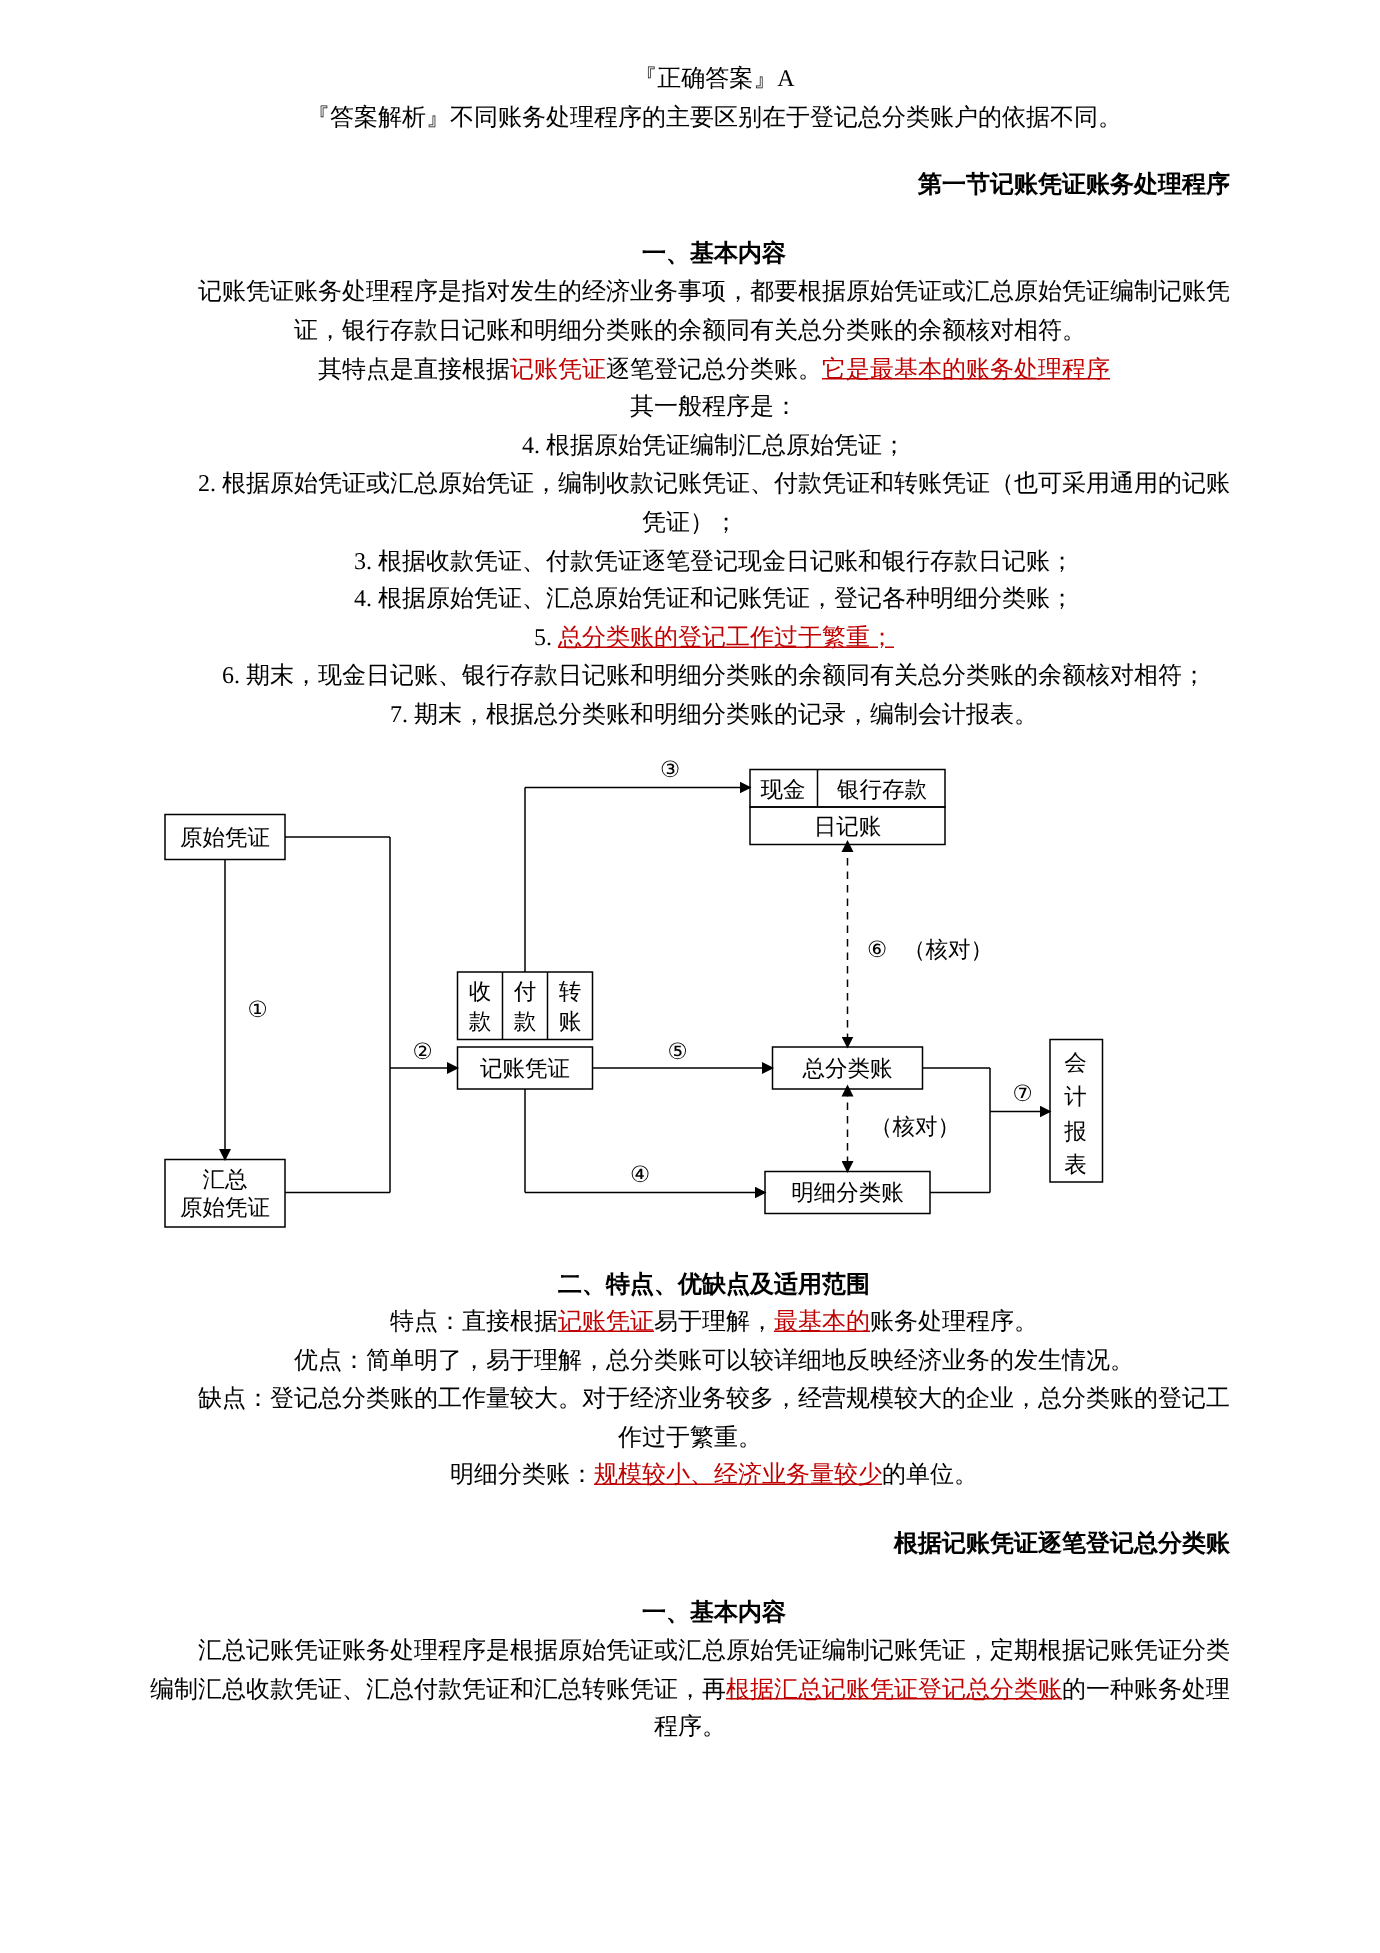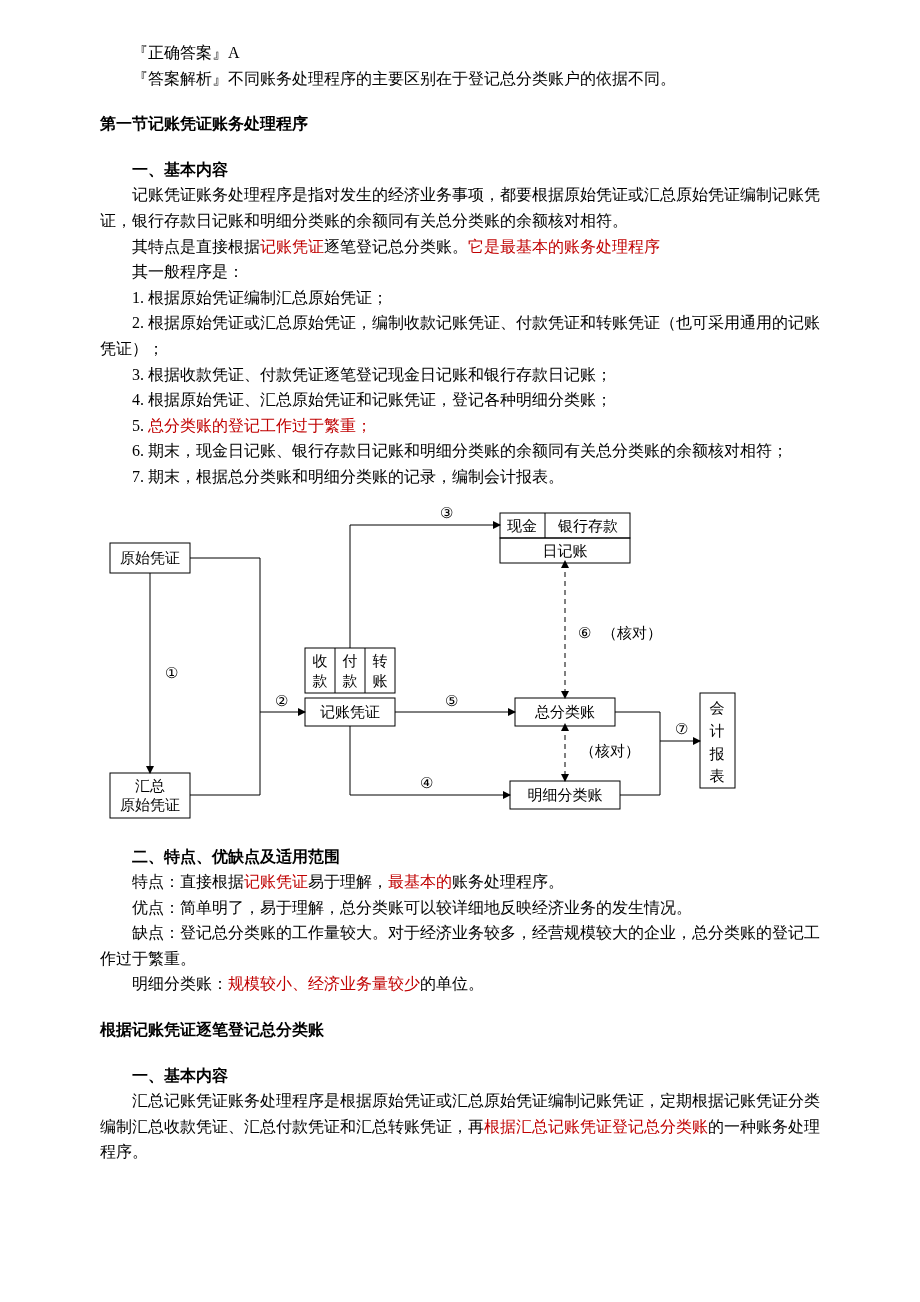--- a/index.html
+++ b/index.html
@@ -7,45 +7,45 @@
     font-size: 16px;
     line-height: 1.6;
     margin: 0;
     padding: 40px 100px;
     background: #fff;
     color: #000;
     width: 920px;
     box-sizing: border-box;
   }
   .indent { text-indent: 2em; }
-  .para { margin: 0; }
-  .section-title { font-weight: bold; text-align: left; margin: 20px 0; }
+  .para { margin: 0; text-align: center; }
+  .section-title { font-weight: bold; text-align: right; margin: 20px 0; }
   .subheading { font-weight: bold; text-indent: 2em; margin-top: 16px; }
   .red { color: #c00000; }
-  .underline { }
+  .underline { text-decoration: underline; }
   svg { display: block; margin: 8px 0 12px 0; }
   svg text { font-family: "SimSun","宋体",serif; font-size: 15px; }
 </style>
 </head>
 <body>
 
 <p class="para indent">『正确答案』A</p>
 <p class="para indent">
   <span>『答案解析』</span><span>不同账务处理程序的主要区别在于登记总分类账户的依据不同。</span>
 </p>
 
 <p class="section-title">第一节记账凭证账务处理程序</p>
 
 <p class="para subheading">一、基本内容</p>
 <p class="para indent">记账凭证账务处理程序是指对发生的经济业务事项，都要根据原始凭证或汇总原始凭证编制记账凭证，银行存款日记账和明细分类账的余额同有关总分类账的余额核对相符。</p>
 <p class="para indent">
   <span>其特点是直接根据</span><span class="red">记账凭证</span><span>逐笔登记总分类账。</span><span class="red underline">它是最基本的账务处理程序</span>
 </p>
 <p class="para indent">其一般程序是：</p>
-<p class="para indent">1. 根据原始凭证编制汇总原始凭证；</p>
+<p class="para indent">4. 根据原始凭证编制汇总原始凭证；</p>
 <p class="para indent">2. 根据原始凭证或汇总原始凭证，编制收款记账凭证、付款凭证和转账凭证（也可采用通用的记账凭证）；</p>
 <p class="para indent">3. 根据收款凭证、付款凭证逐笔登记现金日记账和银行存款日记账；</p>
 <p class="para indent">4. 根据原始凭证、汇总原始凭证和记账凭证，登记各种明细分类账；</p>
 <p class="para indent">
   <span>5. </span><span class="red underline">总分类账的登记工作过于繁重；</span>
 </p>
 <p class="para indent">6. 期末，现金日记账、银行存款日记账和明细分类账的余额同有关总分类账的余额核对相符；</p>
 <p class="para indent">7. 期末，根据总分类账和明细分类账的记录，编制会计报表。</p>
 
 <svg width="650" height="330" viewBox="0 0 650 330">

